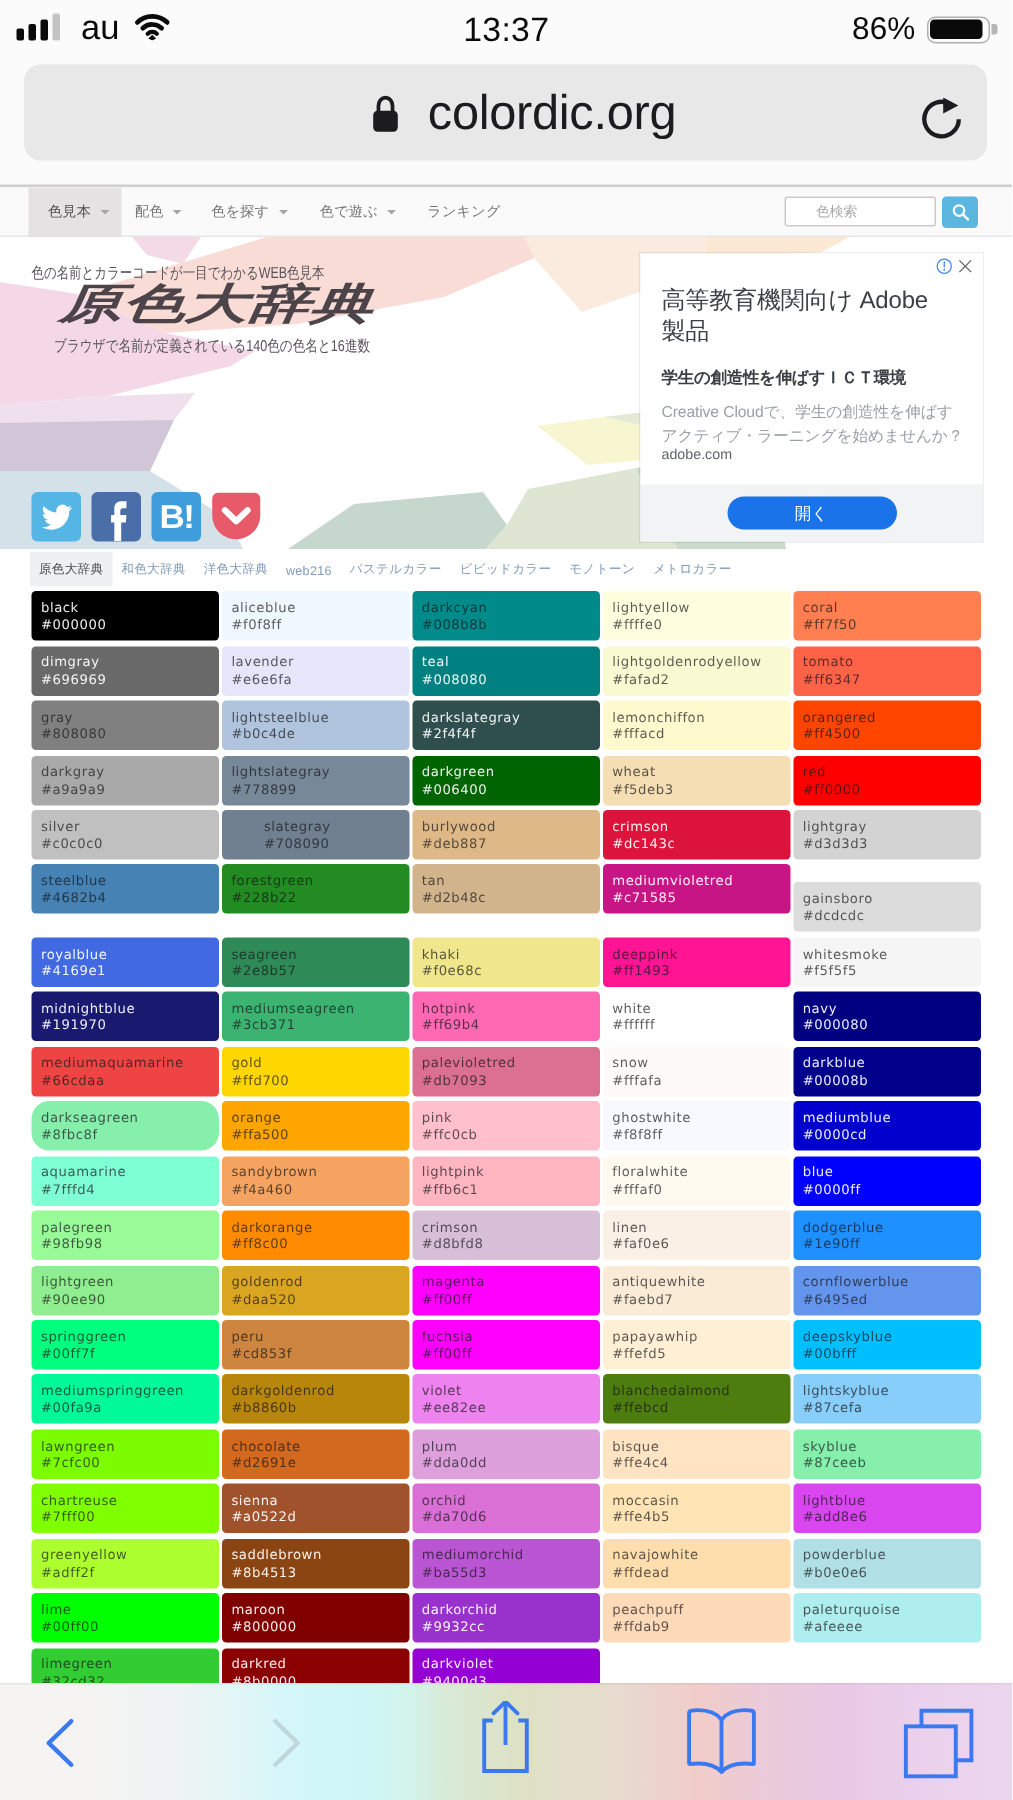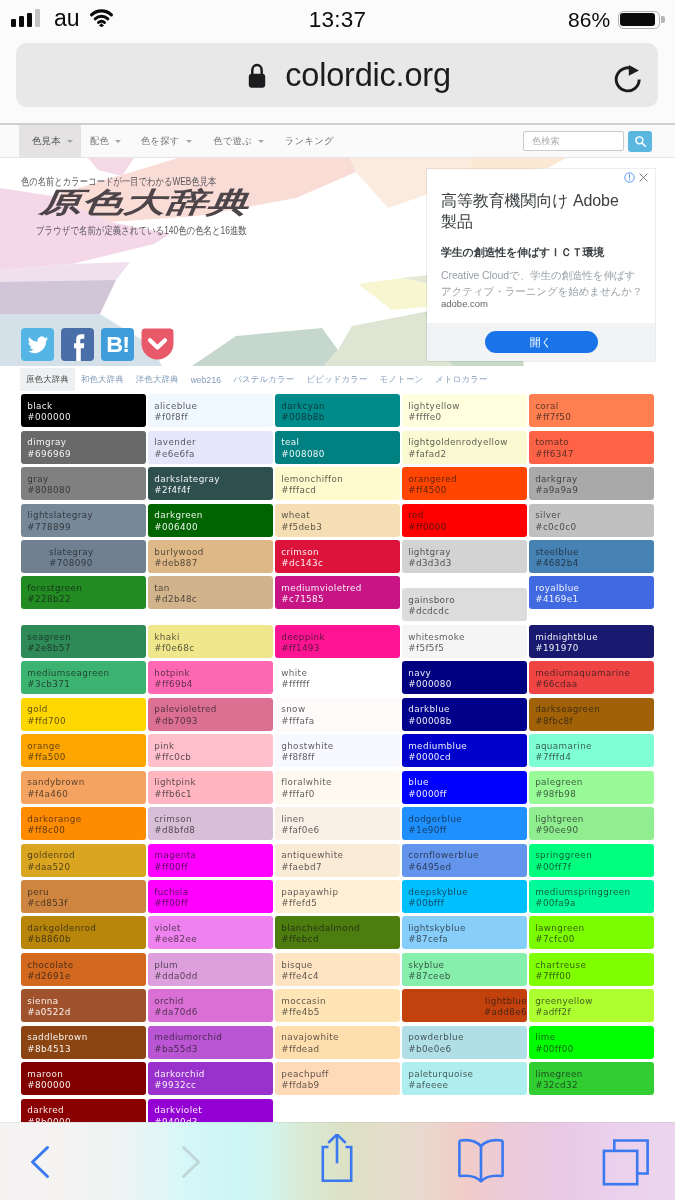--- a/index.html
+++ b/index.html
@@ -44,21 +44,21 @@
 .navitems{position:absolute;left:0;top:0;height:33px;}
 .navitem{position:absolute;top:0;display:flex;align-items:center;gap:6px;height:33px;font-size:9.4px;color:#757575;letter-spacing:.2px;white-space:nowrap;}
 .navitem.active{background:#e4e2e3;color:#4d4d4d;}
 .ni0{left:19px;width:62px;padding-left:13px;}
 .ni1{left:90px;}
 .ni2{left:140.8px;}
 .ni3{left:213.2px;}
 .ni4{left:284.8px;}
 .caret{width:0;height:0;border-left:3px solid transparent;border-right:3px solid transparent;border-top:3.6px solid #a5a5a5;}
 .searchwrap{position:absolute;left:523px;top:5.5px;display:flex;align-items:center;gap:4.3px;}
-.searchbox{width:101px;height:20px;border:1px solid #cbcbcb;background:#fff;border-radius:2px;font-size:9.2px;color:#a8a8a8;padding:0 8px;line-height:19px;}
+.searchbox{width:101px;height:20px;border:1px solid #cbcbcb;background:#fff;border-radius:2px;font-size:9.2px;color:#a8a8a8;padding:0 20px;line-height:19px;}
 .searchbtn{width:24px;height:21px;border-radius:3px;display:flex;align-items:center;justify-content:center;}
 
 
 .hero{position:relative;height:210px;overflow:hidden;background:#fff;}
 .hero svg.bg{position:absolute;left:0;top:0;width:675px;height:210px;}
 .hero-text{position:absolute;left:0;top:0;}
 .tagtop{position:absolute;left:21px;top:17px;font-size:10.5px;color:#58545a;letter-spacing:0;white-space:nowrap;transform-origin:0 0;transform:scaleX(.79);}
 .logo{position:absolute;left:41px;top:31px;font-size:28px;font-weight:700;font-style:italic;color:#4c4449;letter-spacing:0;line-height:28px;white-space:nowrap;transform-origin:0 0;transform:scaleX(1.49) skewX(-3deg);}
 .tagbot{position:absolute;left:36px;top:66px;font-size:10.5px;color:#58545a;letter-spacing:0;white-space:nowrap;transform-origin:0 0;transform:scaleX(.8);}
 .shares{position:absolute;left:21px;top:170px;display:flex;gap:7px;}
@@ -315,20 +315,24 @@
             <div class="sw-hex">#fafad2</div>
           </div>
           <div class="swatch" style="background: rgb(255, 99, 71); color: rgba(22, 22, 24, 0.7);">
             <div class="sw-name">tomato</div>
             <div class="sw-hex">#ff6347</div>
           </div>
           <div class="swatch" style="background: rgb(128, 128, 128); color: rgba(22, 22, 24, 0.7);">
             <div class="sw-name">gray</div>
             <div class="sw-hex">#808080</div>
           </div>
+          <div class="swatch" style="background: rgb(176, 196, 222); color: rgba(22, 22, 24, 0.7);">
+            <div class="sw-name">lightsteelblue</div>
+            <div class="sw-hex">#b0c4de</div>
+          </div>
           <div class="swatch" style="background: rgb(47, 79, 79); color: rgba(255, 255, 255, 0.93);">
             <div class="sw-name">darkslategray</div>
             <div class="sw-hex">#2f4f4f</div>
           </div>
           <div class="swatch" style="background: rgb(255, 250, 205); color: rgba(22, 22, 24, 0.7);">
             <div class="sw-name">lemonchiffon</div>
             <div class="sw-hex">#fffacd</div>
           </div>
           <div class="swatch" style="background: rgb(255, 69, 0); color: rgba(22, 22, 24, 0.7);">
             <div class="sw-name">orangered</div>
@@ -447,21 +451,21 @@
             <div class="sw-hex">#db7093</div>
           </div>
           <div class="swatch" style="background: rgb(255, 250, 250); color: rgba(22, 22, 24, 0.7);">
             <div class="sw-name">snow</div>
             <div class="sw-hex">#fffafa</div>
           </div>
           <div class="swatch" style="background: rgb(0, 0, 139); color: rgba(255, 255, 255, 0.93);">
             <div class="sw-name">darkblue</div>
             <div class="sw-hex">#00008b</div>
           </div>
-          <div class="swatch" style="background: #a16207; color: rgba(22, 22, 24, 0.7);">
+          <div class="swatch" style="background: #86efac; color: rgba(22, 22, 24, 0.7); border-radius: 12px;">
             <div class="sw-name">darkseagreen</div>
             <div class="sw-hex">#8fbc8f</div>
           </div>
           <div class="swatch" style="background: rgb(255, 165, 0); color: rgba(22, 22, 24, 0.7);">
             <div class="sw-name">orange</div>
             <div class="sw-hex">#ffa500</div>
           </div>
           <div class="swatch" style="background: rgb(255, 192, 203); color: rgba(22, 22, 24, 0.7);">
             <div class="sw-name">pink</div>
             <div class="sw-hex">#ffc0cb</div>
@@ -603,21 +607,21 @@
             <div class="sw-hex">#a0522d</div>
           </div>
           <div class="swatch" style="background: rgb(218, 112, 214); color: rgba(22, 22, 24, 0.7);">
             <div class="sw-name">orchid</div>
             <div class="sw-hex">#da70d6</div>
           </div>
           <div class="swatch" style="background: rgb(255, 228, 181); color: rgba(22, 22, 24, 0.7);">
             <div class="sw-name">moccasin</div>
             <div class="sw-hex">#ffe4b5</div>
           </div>
-          <div class="swatch" style="background: #c2410c; color: rgba(22, 22, 24, 0.7); text-align: right;">
+          <div class="swatch" style="background: #d946ef; color: rgba(22, 22, 24, 0.7);">
             <div class="sw-name">lightblue</div>
             <div class="sw-hex">#add8e6</div>
           </div>
           <div class="swatch" style="background: rgb(173, 255, 47); color: rgba(22, 22, 24, 0.7);">
             <div class="sw-name">greenyellow</div>
             <div class="sw-hex">#adff2f</div>
           </div>
           <div class="swatch" style="background: rgb(139, 69, 19); color: rgba(255, 255, 255, 0.93);">
             <div class="sw-name">saddlebrown</div>
             <div class="sw-hex">#8b4513</div>

